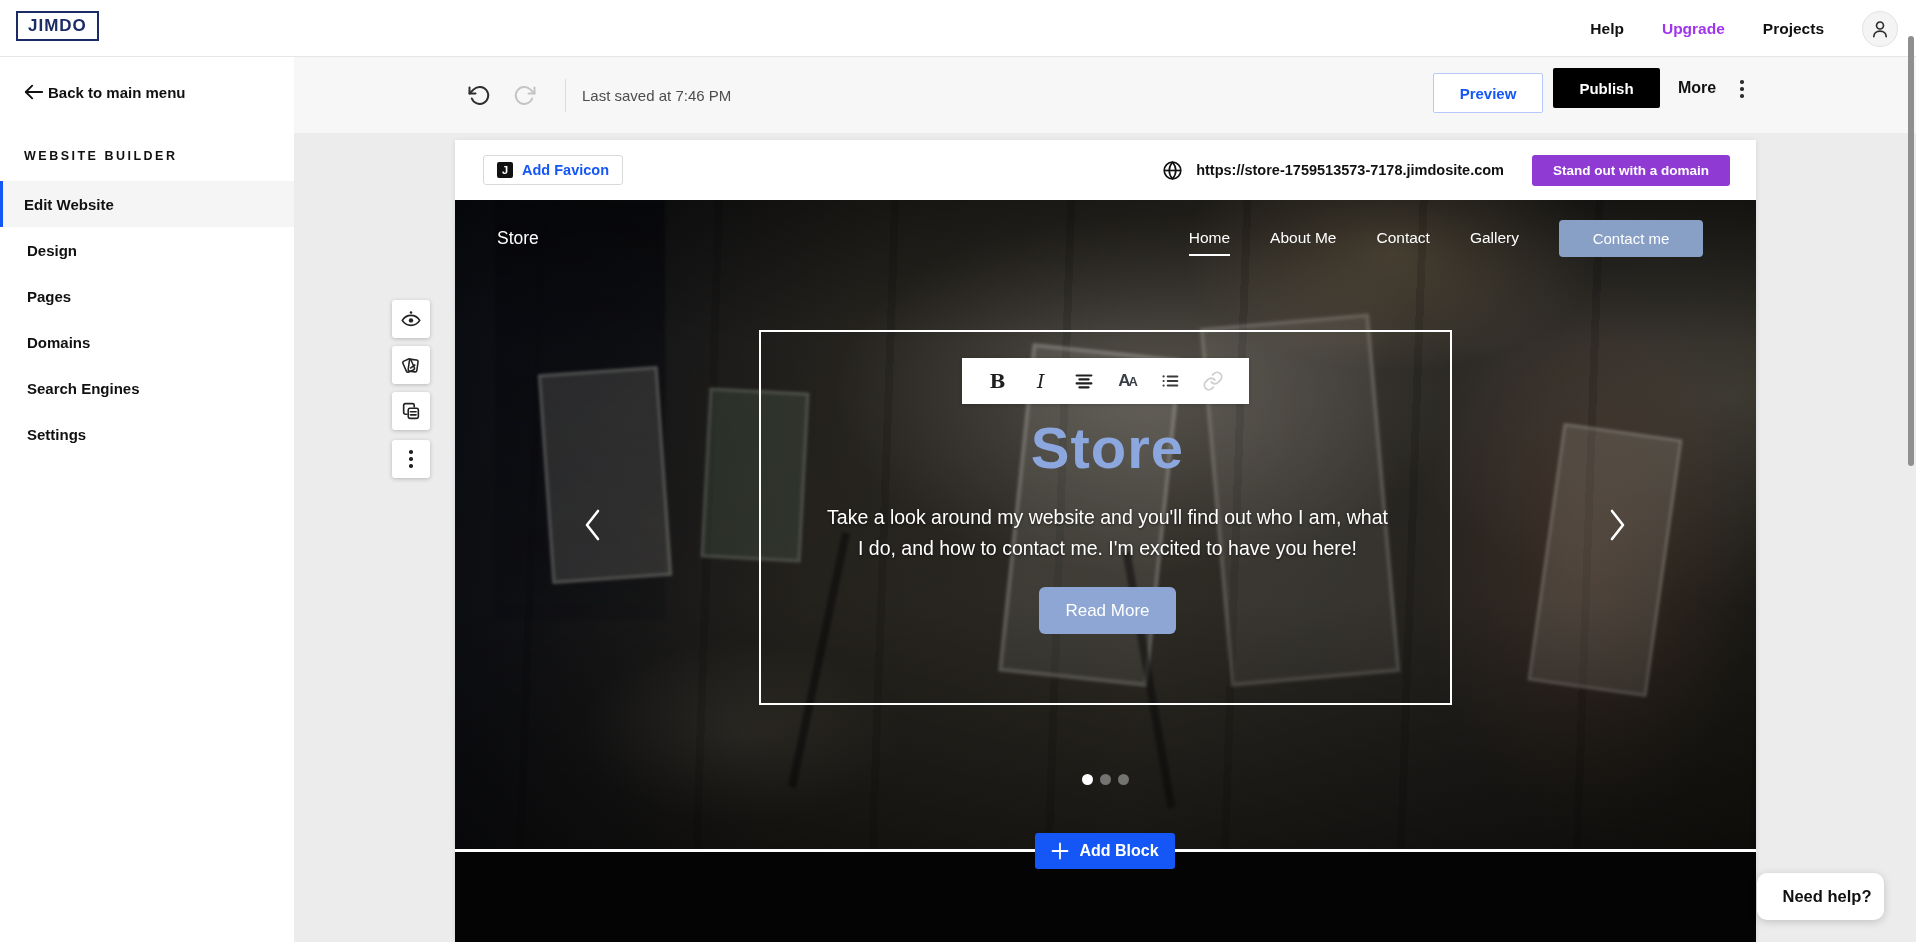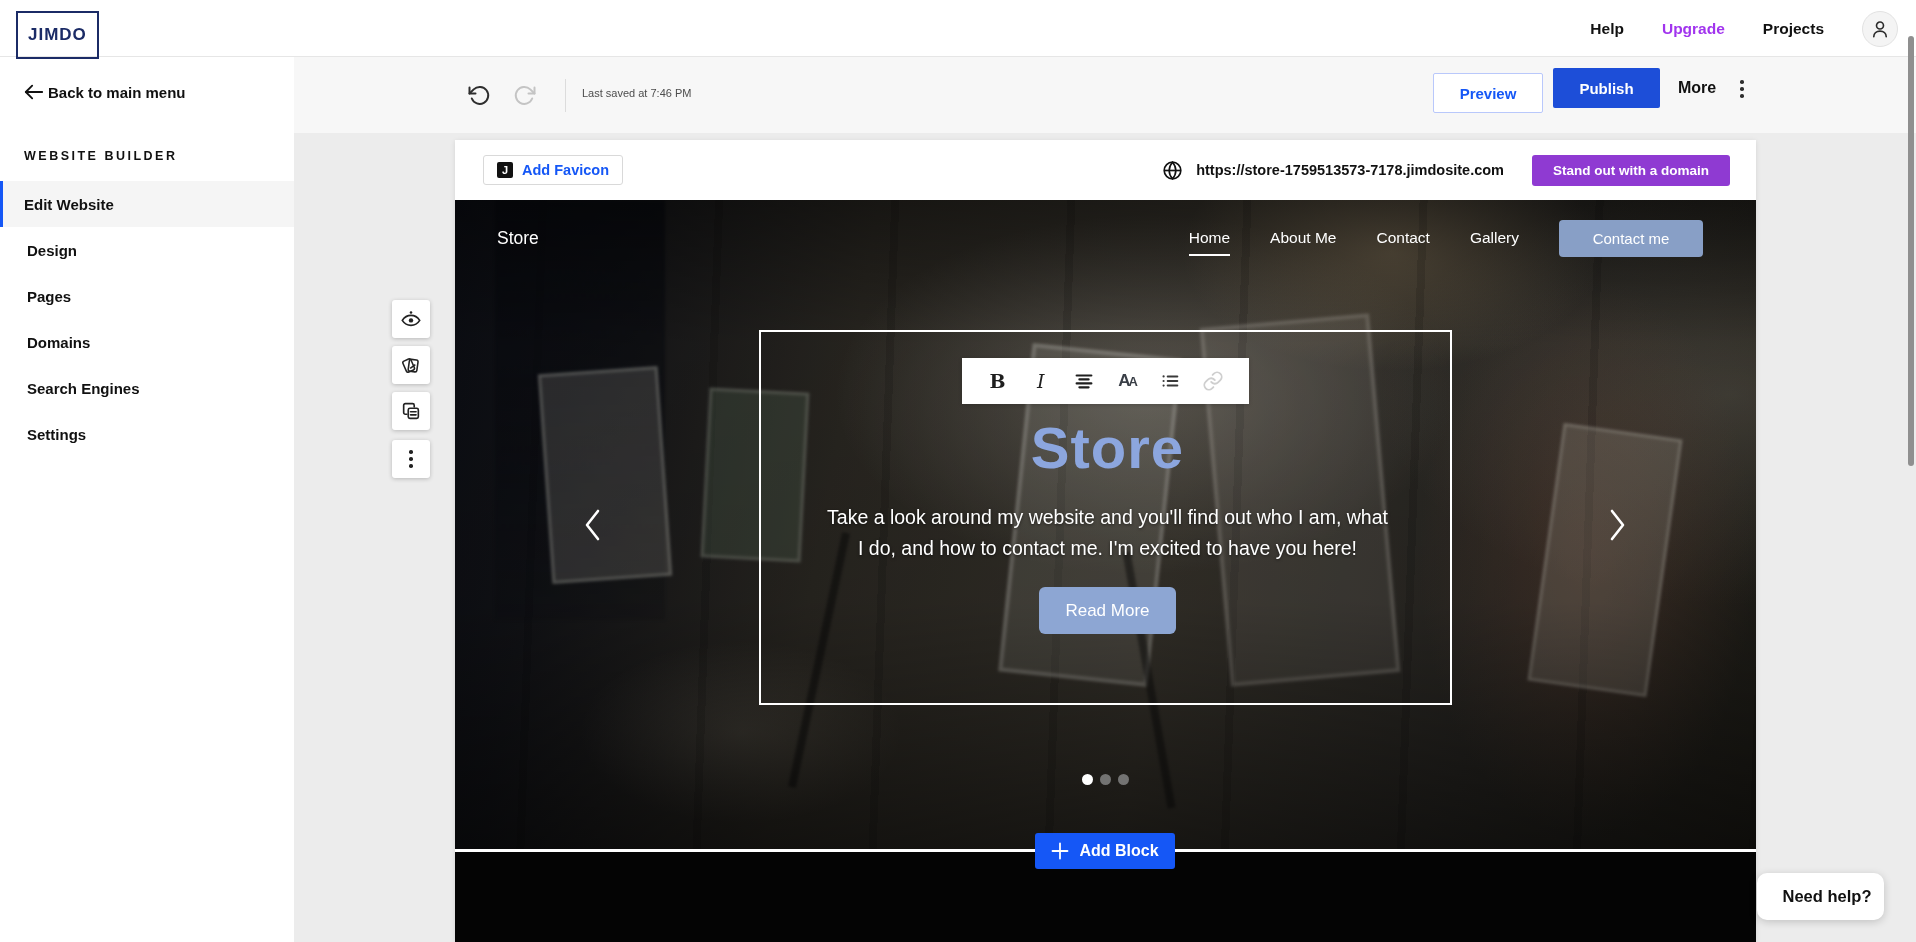--- a/index.html
+++ b/index.html
@@ -2,21 +2,21 @@
 <html><head>
 <meta charset="utf-8">
 <style>
   * { margin:0; padding:0; box-sizing:border-box; }
   html,body { width:1916px; height:942px; overflow:hidden; }
   body { font-family:"Liberation Sans", sans-serif; background:#ececec; }
   #app { position:relative; width:1916px; height:942px; background:#ececec; overflow:hidden; }
 
   
   .header { position:absolute; left:0; top:0; width:1916px; height:57px; background:#fff; border-bottom:1px solid #e6e6e6; z-index:40; }
-  .logo-box { position:absolute; left:16px; top:11px; height:48px; border:2.5px solid #1b2b66; display:flex; align-items:center; padding:0 10px; cursor:pointer; }
+  .logo-box { position:absolute; left:16px; top:11px; height:30px; border:2.5px solid #1b2b66; display:flex; align-items:center; padding:0 10px; cursor:pointer; }
   .logo-box span { font-size:17px; font-weight:800; letter-spacing:1px; color:#1b2b66; }
   .top-nav { position:absolute; right:18px; top:0; height:57px; display:flex; align-items:center; gap:38px; }
   .top-link { font-size:15.5px; font-weight:700; color:#111; cursor:pointer; }
   .top-link.upgrade { color:#a134ee; }
   .avatar { width:36px; height:36px; border-radius:50%; background:#f4f4f4; border:1px solid #e2e2e2; display:flex; align-items:center; justify-content:center; cursor:pointer; }
 
   
   .sidebar { position:absolute; left:0; top:57px; width:294px; height:885px; background:#fff; z-index:30; }
   .back-row { position:absolute; left:24px; top:26px; display:flex; align-items:center; gap:4px; cursor:pointer; }
   .back-row span { font-size:15px; font-weight:700; color:#111; }
@@ -24,23 +24,23 @@
   .menu { position:absolute; left:0; top:124px; width:294px; }
   .menu-item { height:46px; display:flex; align-items:center; padding-left:24px; font-size:15px; font-weight:700; color:#111; cursor:pointer; border-left:3px solid transparent; }
   .menu-item.selected { background:#f5f5f5; border-left:3px solid #1557f6; padding-left:21px; }
 
   
   .toolstrip { position:absolute; left:294px; top:57px; right:0; height:76px; background:#f7f7f7; }
   .icon-btn { background:none; border:none; cursor:pointer; display:flex; align-items:center; justify-content:center; }
   .undo { position:absolute; left:462px; top:78px; width:34px; height:34px; }
   .redo { position:absolute; left:508px; top:78px; width:34px; height:34px; }
   .tool-divider { position:absolute; left:565px; top:79px; width:1px; height:33px; background:#dcdcdc; }
-  .last-saved { position:absolute; left:582px; top:87px; font-size:11px; color:#4d4d4d; }
+  .last-saved { position:absolute; left:582px; top:87px; font-size:15px; color:#4d4d4d; }
   .btn-preview { position:absolute; left:1433px; top:73px; width:110px; height:40px; background:#fff; border:1px solid #b9c8fb; border-radius:2px; color:#1557f6; font-size:15px; font-weight:700; cursor:pointer; font-family:"Liberation Sans",sans-serif; }
-  .btn-publish { position:absolute; left:1553px; top:68px; width:107px; height:40px; background:#1d4ed8; border:none; border-radius:2px; color:#fff; font-size:15px; font-weight:700; cursor:pointer; font-family:"Liberation Sans",sans-serif; }
+  .btn-publish { position:absolute; left:1553px; top:68px; width:107px; height:40px; background:#000000; border:none; border-radius:2px; color:#fff; font-size:15px; font-weight:700; cursor:pointer; font-family:"Liberation Sans",sans-serif; }
   .more-label { position:absolute; left:1678px; top:78px; height:20px; font-size:16px; font-weight:700; color:#111; cursor:pointer; line-height:20px; }
   .kebab { position:absolute; left:1735px; top:77px; width:14px; height:24px; display:flex; flex-direction:column; align-items:center; justify-content:center; gap:3.5px; cursor:pointer; background:none; border:none; }
   .kebab i { width:3.5px; height:3.5px; border-radius:50%; background:#2e2e2e; display:block; }
 
   
   .float-tools { position:absolute; left:392px; top:300px; width:38px; z-index:35; }
   .ftool { position:absolute; left:0; width:38px; height:38px; background:#fff; border:none; border-radius:3px; box-shadow:0 1px 4px rgba(0,0,0,0.22); display:flex; align-items:center; justify-content:center; cursor:pointer; }
   .ftool.t1{top:0;} .ftool.t2{top:46px;} .ftool.t3{top:92px;} .ftool.t4{top:140px;}
   .ftool .dots { display:flex; flex-direction:column; gap:3.5px; }
   .ftool .dots i { width:3.5px; height:3.5px; border-radius:50%; background:#222; display:block; }

